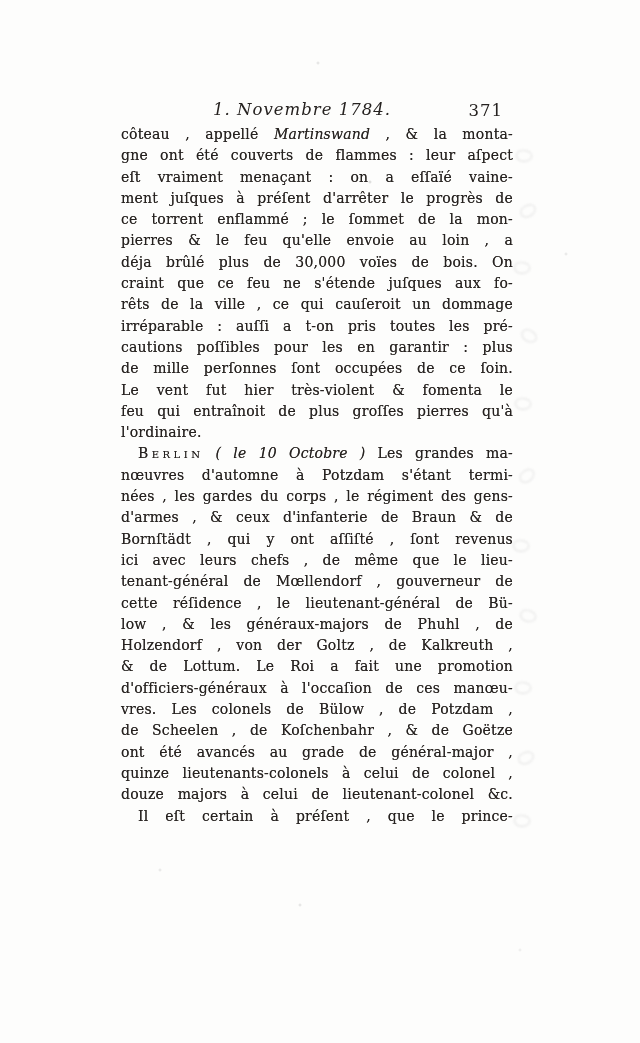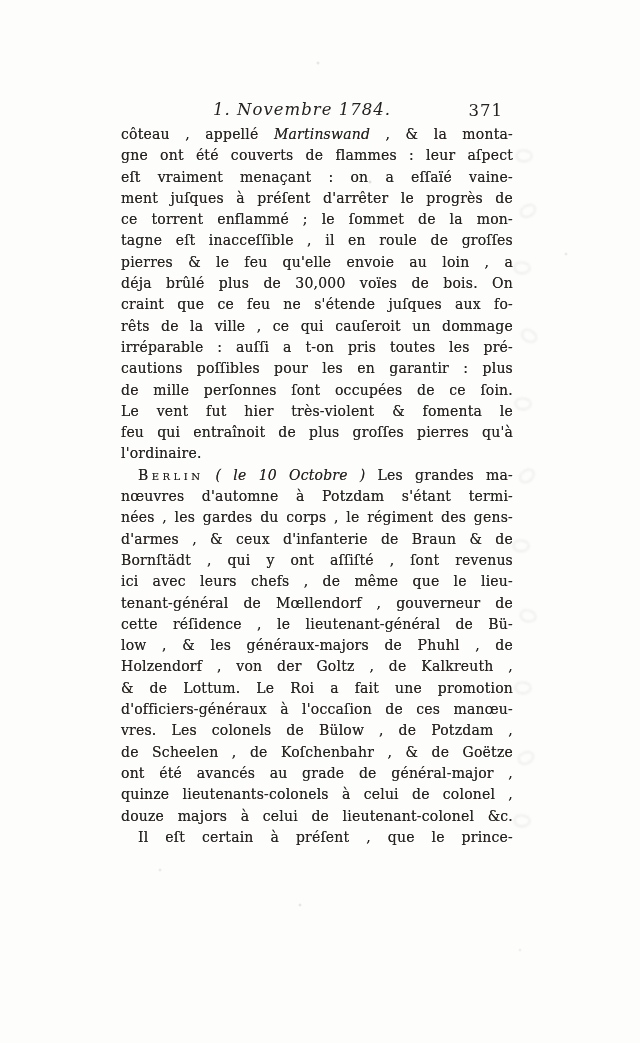--- a/index.html
+++ b/index.html
@@ -111,21 +111,20 @@
     <div class="header">
       <span class="date">1. Novembre 1784.</span>
       <span class="pagenum">371</span>
     </div>
     <div id="text-block">
         <div class="line"><span>côteau , appellé </span><span class="seg-i">Martinswand</span><span> , &amp; la monta-</span></div>
         <div class="line"><span>gne ont été couverts de flammes : leur aſpect</span></div>
         <div class="line"><span>eſt vraiment menaçant : on a eſſaïé vaine-</span></div>
         <div class="line"><span>ment juſques à préſent d'arrêter le progrès de</span></div>
         <div class="line"><span>ce torrent enflammé ; le ſommet de la mon-</span></div>
-        <div class="line"><span>tagne eſt inacceſſible , il en roule de groſſes</span></div>
         <div class="line"><span>pierres &amp; le feu qu'elle envoie au loin , a</span></div>
         <div class="line"><span>déja brûlé plus de 30,000 voïes de bois. On</span></div>
         <div class="line"><span>craint que ce feu ne s'étende juſques aux fo-</span></div>
         <div class="line"><span>rêts de la ville , ce qui cauſeroit un dommage</span></div>
         <div class="line"><span>irréparable : auſſi a t-on pris toutes les pré-</span></div>
         <div class="line"><span>cautions poſſibles pour les en garantir : plus</span></div>
         <div class="line"><span>de mille perſonnes ſont occupées de ce ſoin.</span></div>
         <div class="line"><span>Le vent fut hier très-violent &amp; fomenta le</span></div>
         <div class="line"><span>feu qui entraînoit de plus groſſes pierres qu'à</span></div>
         <div class="line nojust"><span>l'ordinaire.</span></div>

